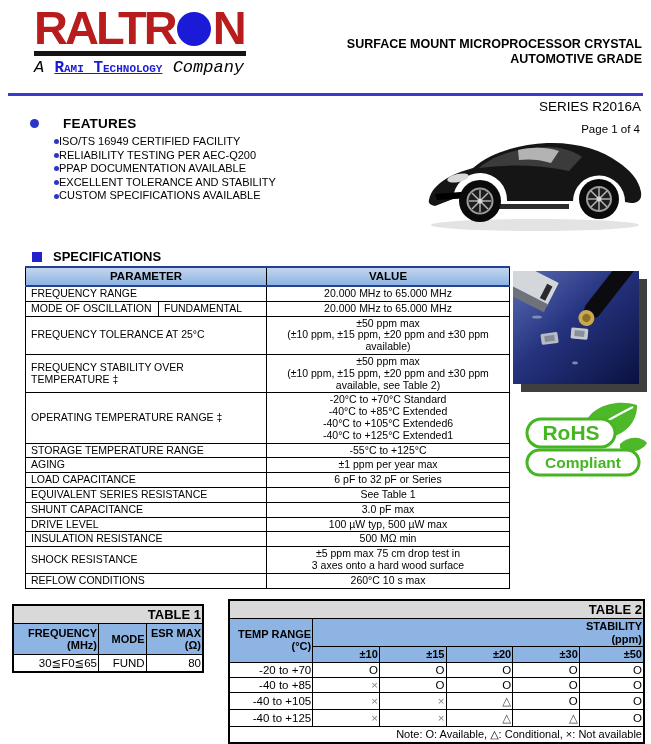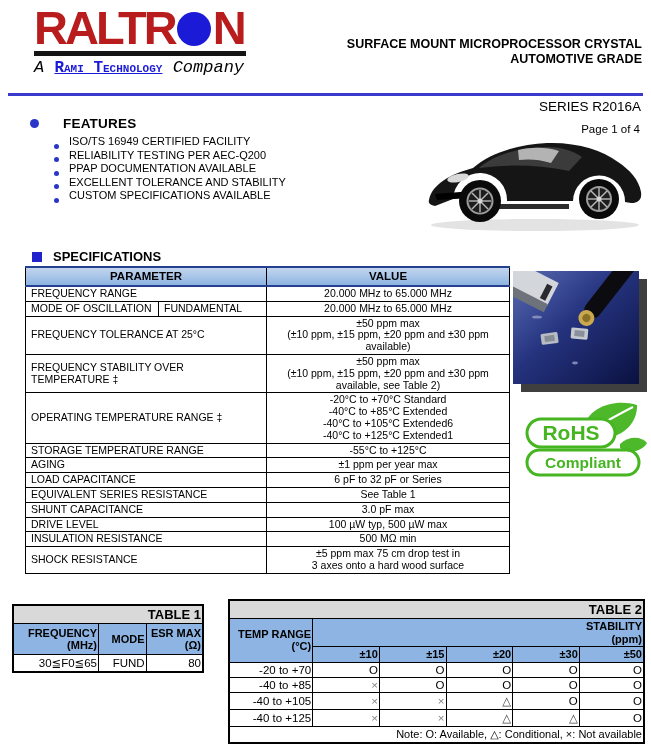--- a/index.html
+++ b/index.html
@@ -27,21 +27,21 @@
   .blue-rule { position:absolute; left:8px; right:8px; top:93px; height:3px; background:#3a3acc; }
   .series { position:absolute; right:10px; top:99px; font-weight:normal; font-size:13.5px; }
 
   
   .features { position:absolute; left:30px; top:116px; width:390px; }
   .sec-head { display:flex; align-items:center; gap:24px; }
   .dot-bullet { width:9px; height:9px; border-radius:50%; background:#2936c9; flex:none; }
   .sq-bullet { width:10px; height:10px; background:#2222cc; flex:none; }
   .sec-head h2 { margin:0; font-size:13.5px; font-weight:bold; letter-spacing:0.2px; }
   .features ul { list-style:none; margin:4px 0 0 24px; padding:0; }
-  .features li { display:flex; align-items:flex-end; gap:10px; font-size:11px; line-height:13.6px; }
+  .features li { display:flex; align-items:center; gap:0; font-size:11px; line-height:13.6px; }
   .li-bullet { width:5px; height:5px; border-radius:50%; background:#2936c9; flex:none; }
 
   
   .car { position:absolute; left:419px; top:112px; }
   .crystal-photo {
     position:absolute; left:513px; top:271px;
     box-shadow:8px 8px 0 #3f3f3f;
   }
   .rohs { position:absolute; left:524px; top:398px; }
 
@@ -229,20 +229,24 @@
         </tr>
       <tr>
           <td class="param" colspan="2">INSULATION RESISTANCE</td>
           <td class="value">500 MΩ min</td>
         </tr>
       <tr>
           <td class="param" colspan="2">SHOCK RESISTANCE</td>
           <td class="value">±5 ppm max 75 cm drop test in
 3 axes onto a hard wood surface</td>
         </tr>
+      <tr>
+          <td class="param" colspan="2">REFLOW CONDITIONS</td>
+          <td class="value">260°C 10 s max</td>
+        </tr>
     </tbody>
   </table>
 
   <svg class="crystal-photo" width="126" height="113" viewBox="0 0 126 113">
     <defs>
       <linearGradient id="pg" x1="0" y1="0" x2="1" y2="1">
         <stop offset="0" stop-color="#5a6cb4"></stop>
           <stop offset="0.45" stop-color="#25337e"></stop>
           <stop offset="1" stop-color="#0a1140"></stop>
       </linearGradient>

